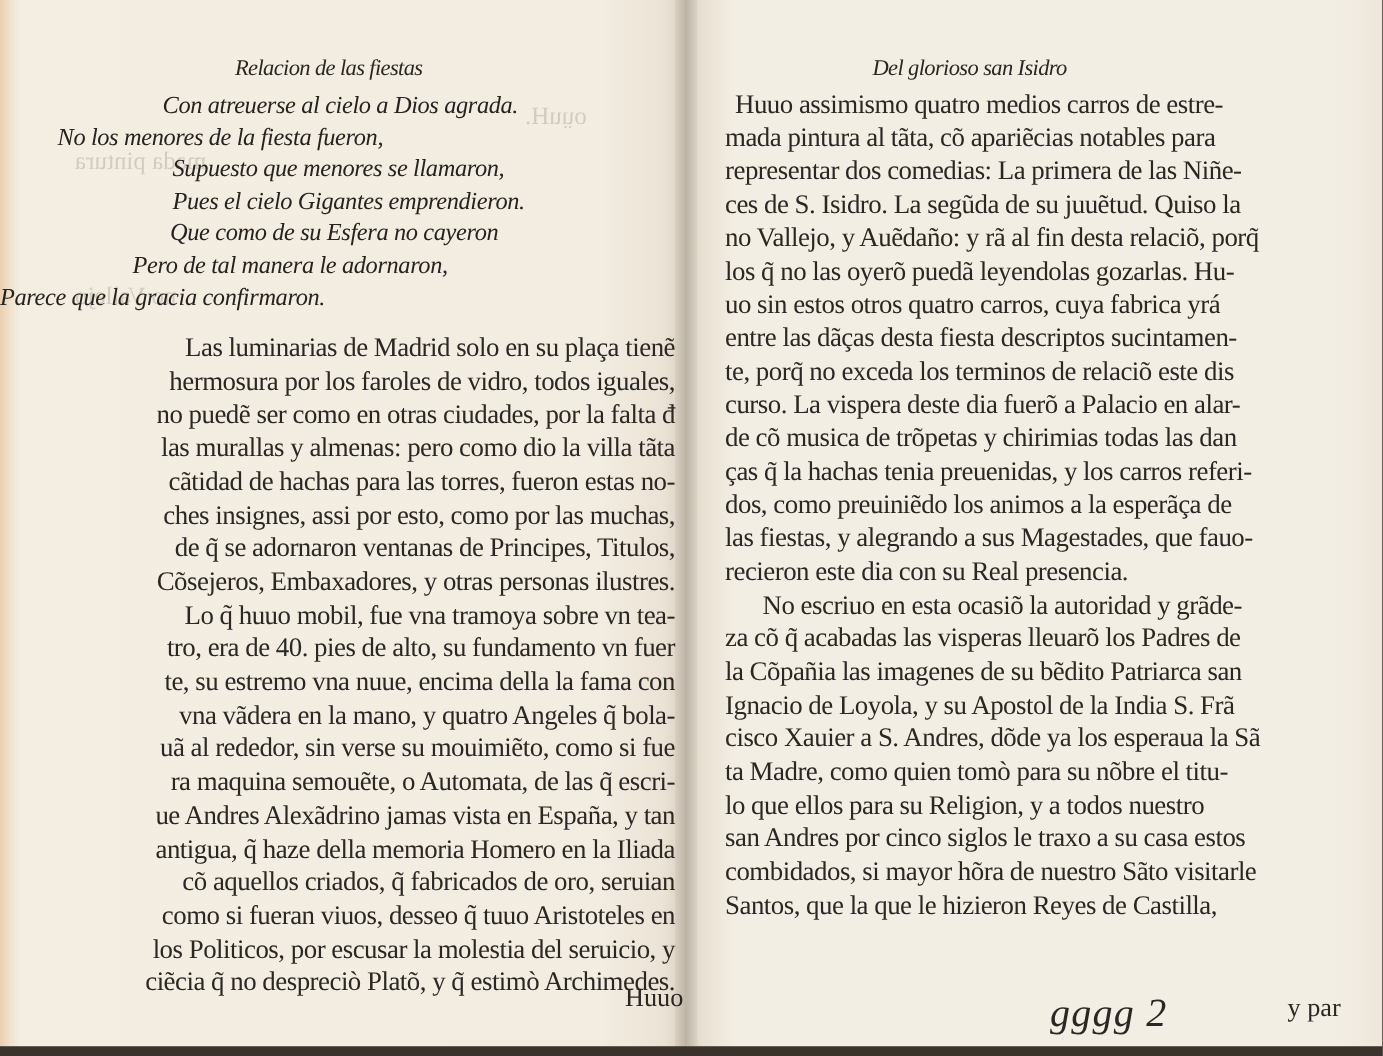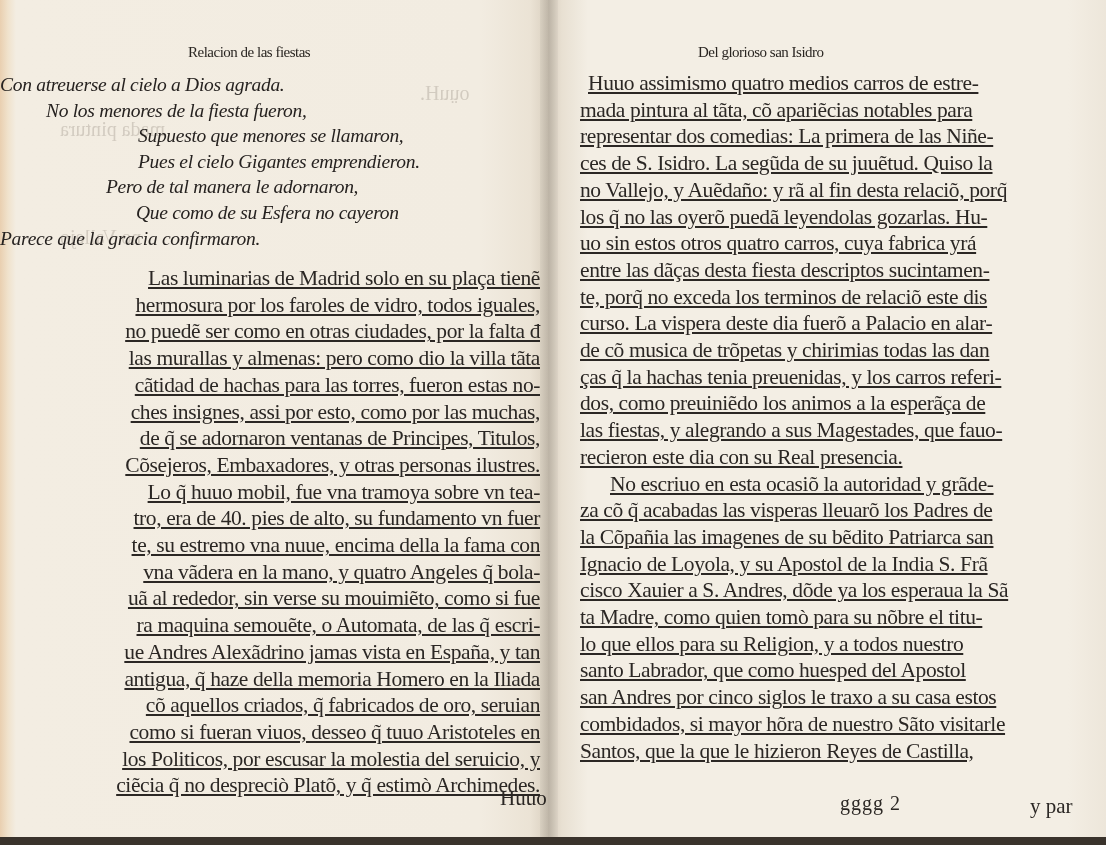--- a/index.html
+++ b/index.html
@@ -26,77 +26,77 @@
   .gutter {
     position:absolute; left:540px; top:0; width:18px; height:845px;
     background:linear-gradient(to right, rgba(0,0,0,0.04), rgba(0,0,0,0.12), rgba(0,0,0,0.03));
     pointer-events:none;
   }
   .bottom-shadow {
     position:absolute; left:0; right:0; bottom:0; height:8px; background:#3a332c;
   }
   .running-head {
     position:absolute; top:44px;
-    font-family:"Liberation Serif", serif; 
-    font-size:15px; color:#2a2622; letter-spacing:-0.5px;
+    font-family:"Liberation Serif", serif; font-style:italic;
+    font-size:18px; color:#2a2622; letter-spacing:-0.5px;
   }
   .left .running-head { left:188px; }
   .right .running-head { left:150px; }
   .verse {
     position:absolute; left:0; top:72px;
     font-family:"Liberation Serif", serif; font-style:italic;
     font-size:19.5px; line-height:25.6px; color:#262220;
     letter-spacing:-0.3px;
   }
   .verse div { white-space:nowrap; }
   .prose {
     position:absolute;
     font-family:"Liberation Serif", serif;
     font-size:21.5px; line-height:26.7px; color:#2b2724;
     letter-spacing:-0.4px;
   }
-  .prose div { white-space:nowrap;text-decoration:underline; }
+  .prose div { white-space:nowrap; }
   .left .prose { left:60px; top:265px; width:480px;text-align:right; }
   .right .prose { left:32px; top:70px; width:505px; }
   .catchword {
     position:absolute;
     font-family:"Liberation Serif", serif; font-size:21px; color:#2b2724;
   }
   .left .catchword { left:500px; top:786px; }
   .right .catchword { left:482px; top:794px; }
   .signature {
     position:absolute; left:292px; top:792px;
-    font-family:"Liberation Serif", serif; 
-    font-size:20px; color:#2b2724; letter-spacing:1px;
+    font-family:"Liberation Serif", serif; font-style:italic;
+    font-size:32px; color:#2b2724; letter-spacing:1px;
   }
   .bleed {
     position:absolute; color:#b9b1a6; opacity:0.55;
     font-family:"Liberation Serif", serif; font-size:20px;
     transform:scaleX(-1); white-space:nowrap;
   }
 </style>
 </head>
 <body>
 
 <div class="spread">
 
   <div class="page left">
     <div class="bleed" style="left:420px;top:82px;">oṳuH.</div>
     <div class="bleed" style="left:60px;top:118px;">mada pintura</div>
     <div class="bleed" style="left:60px;top:226px;">no Vallejo</div>
 
     <div class="running-head">Relacion de las fiestas</div>
 
     <div class="verse">
-      <div style="">Con atreuerse al cielo a Dios agrada.</div>
+      <div style="margin-left:130px;">Con atreuerse al cielo a Dios agrada.</div>
       <div style="margin-left:46px;">No los menores de la fiesta fueron,</div>
       <div style="margin-left:138px;">Supuesto que menores se llamaron,</div>
       <div style="margin-left:138px;">Pues el cielo Gigantes emprendieron.</div>
+      <div style="margin-left:136px;">Que como de su Esfera no cayeron</div>
       <div style="margin-left:106px;">Pero de tal manera le adornaron,</div>
-      <div style="margin-left:136px;">Que como de su Esfera no cayeron</div>
       <div style="">Parece que la gracia confirmaron.</div>
     </div>
 
     <div class="prose">
       <div style="padding-left:30px;">Las luminarias de Madrid solo en su plaça tienẽ</div>
       <div>hermosura por los faroles de vidro, todos iguales,</div>
       <div>no puedẽ ser como en otras ciudades, por la falta đ</div>
       <div>las murallas y almenas: pero como dio la villa tãta</div>
       <div>cãtidad de hachas para las torres, fueron estas no-</div>
       <div>ches insignes, assi por esto, como por las muchas,</div>
@@ -138,21 +138,20 @@
       <div>dos, como preuiniẽdo los animos a la esperãça de</div>
       <div>las fiestas, y alegrando a sus Magestades, que fauo-</div>
       <div>recieron este dia con su Real presencia.</div>
       <div style="padding-left:30px;">No escriuo en esta ocasiõ la autoridad y grãde-</div>
       <div>za cõ q̃ acabadas las visperas lleuarõ los Padres de</div>
       <div>la Cõpañia las imagenes de su bẽdito Patriarca san</div>
       <div>Ignacio de Loyola, y su Apostol de la India S. Frã</div>
       <div>cisco Xauier a S. Andres, dõde ya los esperaua la Sã</div>
       <div>ta Madre, como quien tomò para su nõbre el titu-</div>
       <div>lo que ellos para su Religion, y a todos nuestro</div>
-      <div>santo Labrador, que como huesped del Apostol</div>
       <div>san Andres por cinco siglos le traxo a su casa estos</div>
       <div>combidados, si mayor hõra de nuestro Sãto visitarle</div>
       <div>Santos, que la que le hizieron Reyes de Castilla,</div>
     </div>
 
     <div class="signature">gggg 2</div>
     <div class="catchword">y par</div>
   </div>
 
   <div class="gutter"></div>

